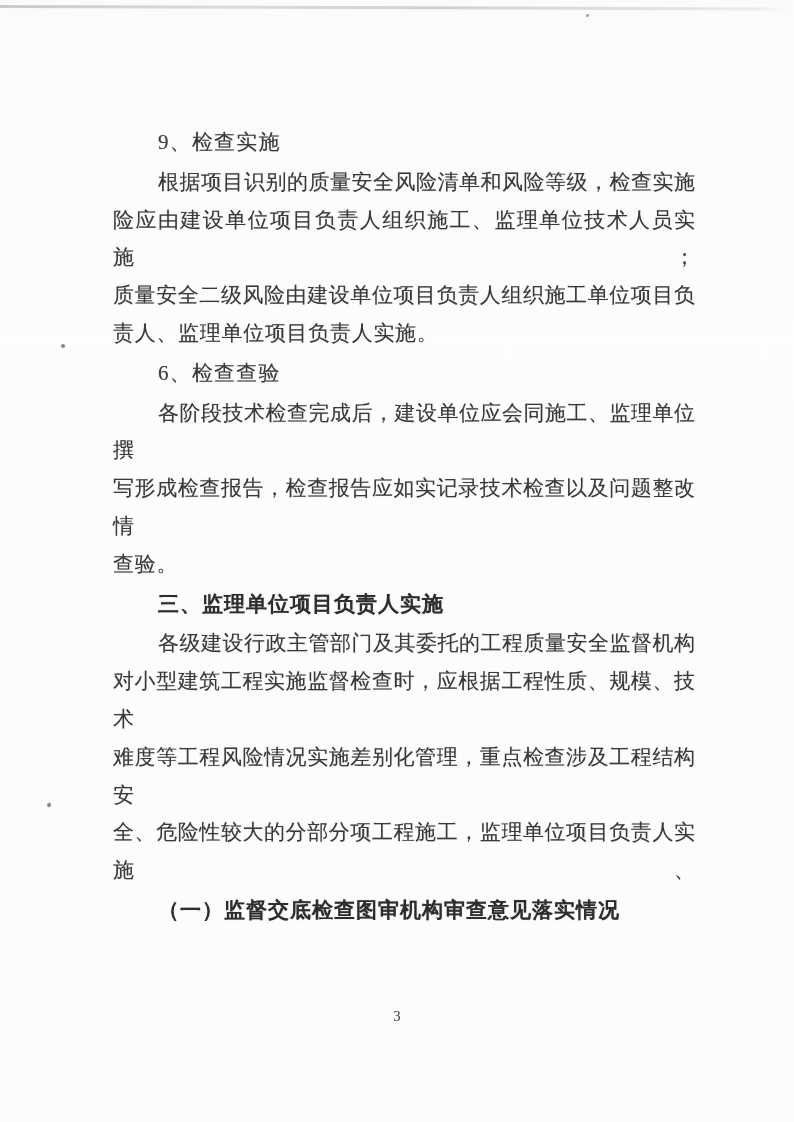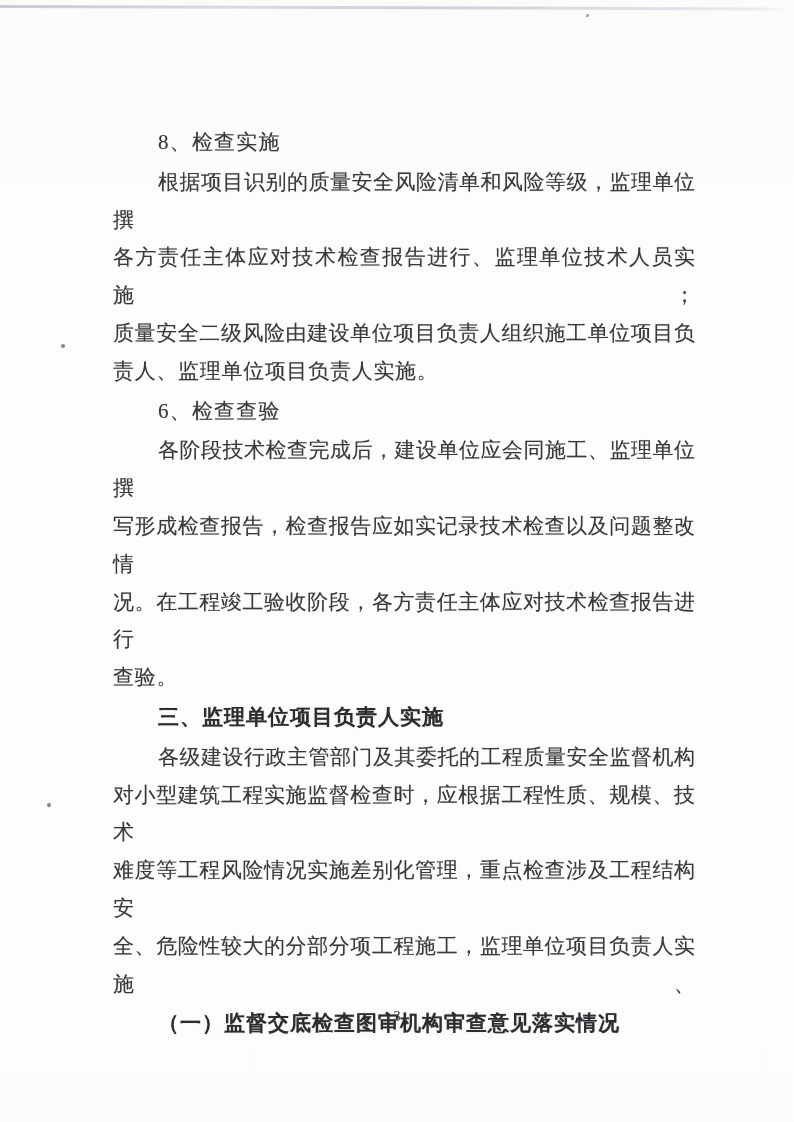--- a/index.html
+++ b/index.html
@@ -75,35 +75,34 @@
 <body>
 
 <div class="page">
   <div class="scan-line"></div>
   <div class="speck s1"></div>
   <div class="speck s2"></div>
   <div class="speck s3"></div>
 
   <main class="doc" id="doc-body">
       <div class="block heading-numbered">
-        <div class="line first">8、检查实施</div>
+        <div class="line first">9、检查实施</div>
       </div>
       <div class="block paragraph">
-        <div class="line first just">根据项目识别的质量安全风险清单和风险等级，监理单位撰</div>
-        <div class="line just">各方责任主体应对技术检查报告进行、监理单位技术人员实施；</div>
+        <div class="line first just">根据项目识别的质量安全风险清单和风险等级，检查实施</div>
+        <div class="line just">险应由建设单位项目负责人组织施工、监理单位技术人员实施；</div>
         <div class="line just">质量安全二级风险由建设单位项目负责人组织施工单位项目负</div>
         <div class="line">责人、监理单位项目负责人实施。</div>
       </div>
       <div class="block heading-numbered">
         <div class="line first">6、检查查验</div>
       </div>
       <div class="block paragraph">
         <div class="line first just">各阶段技术检查完成后，建设单位应会同施工、监理单位撰</div>
         <div class="line just">写形成检查报告，检查报告应如实记录技术检查以及问题整改情</div>
-        <div class="line just">况。在工程竣工验收阶段，各方责任主体应对技术检查报告进行</div>
         <div class="line">查验。</div>
       </div>
       <div class="block heading-bold">
         <div class="line first">三、监理单位项目负责人实施</div>
       </div>
       <div class="block paragraph">
         <div class="line first just">各级建设行政主管部门及其委托的工程质量安全监督机构</div>
         <div class="line just">对小型建筑工程实施监督检查时，应根据工程性质、规模、技术</div>
         <div class="line just">难度等工程风险情况实施差别化管理，重点检查涉及工程结构安</div>
         <div class="line just">全、危险性较大的分部分项工程施工，监理单位项目负责人实施、</div>

